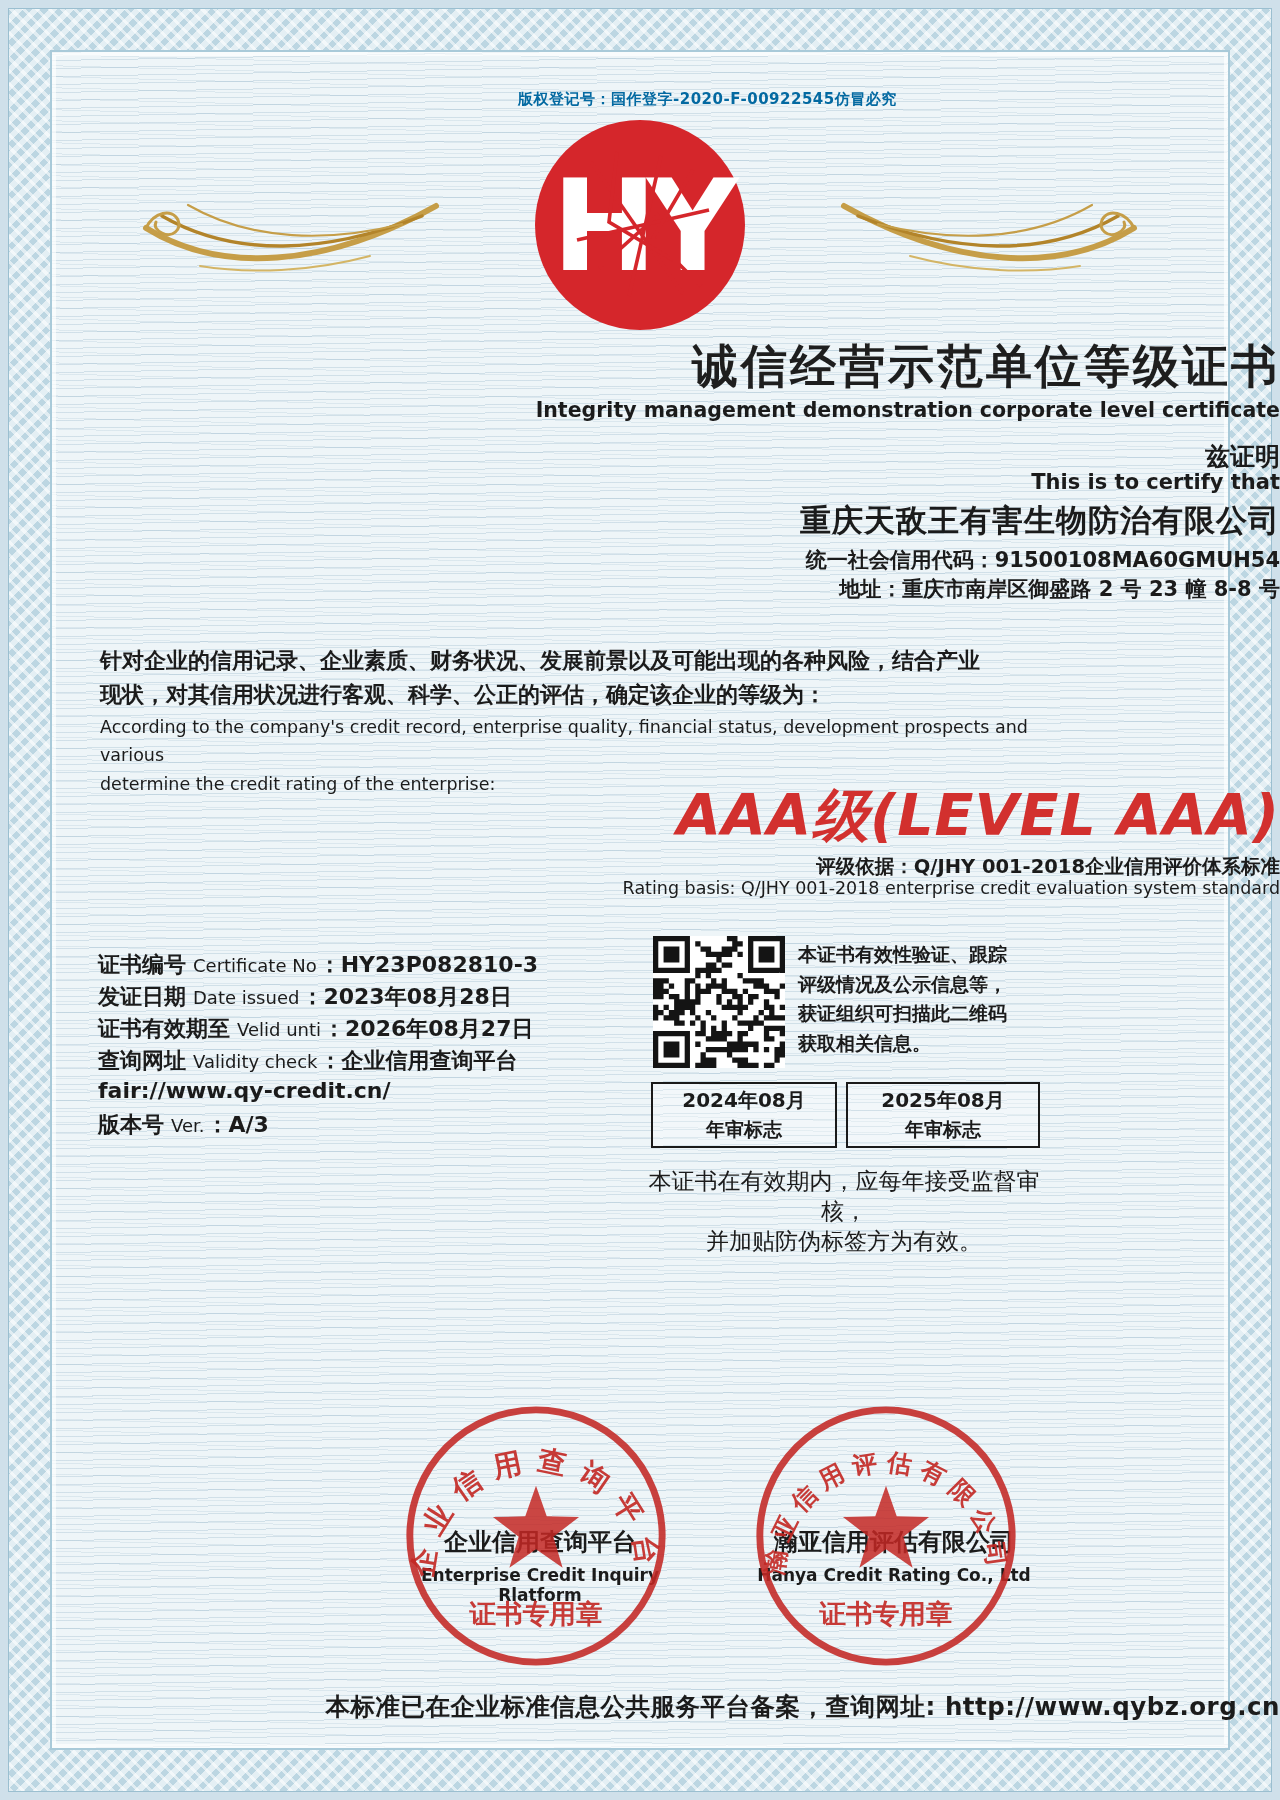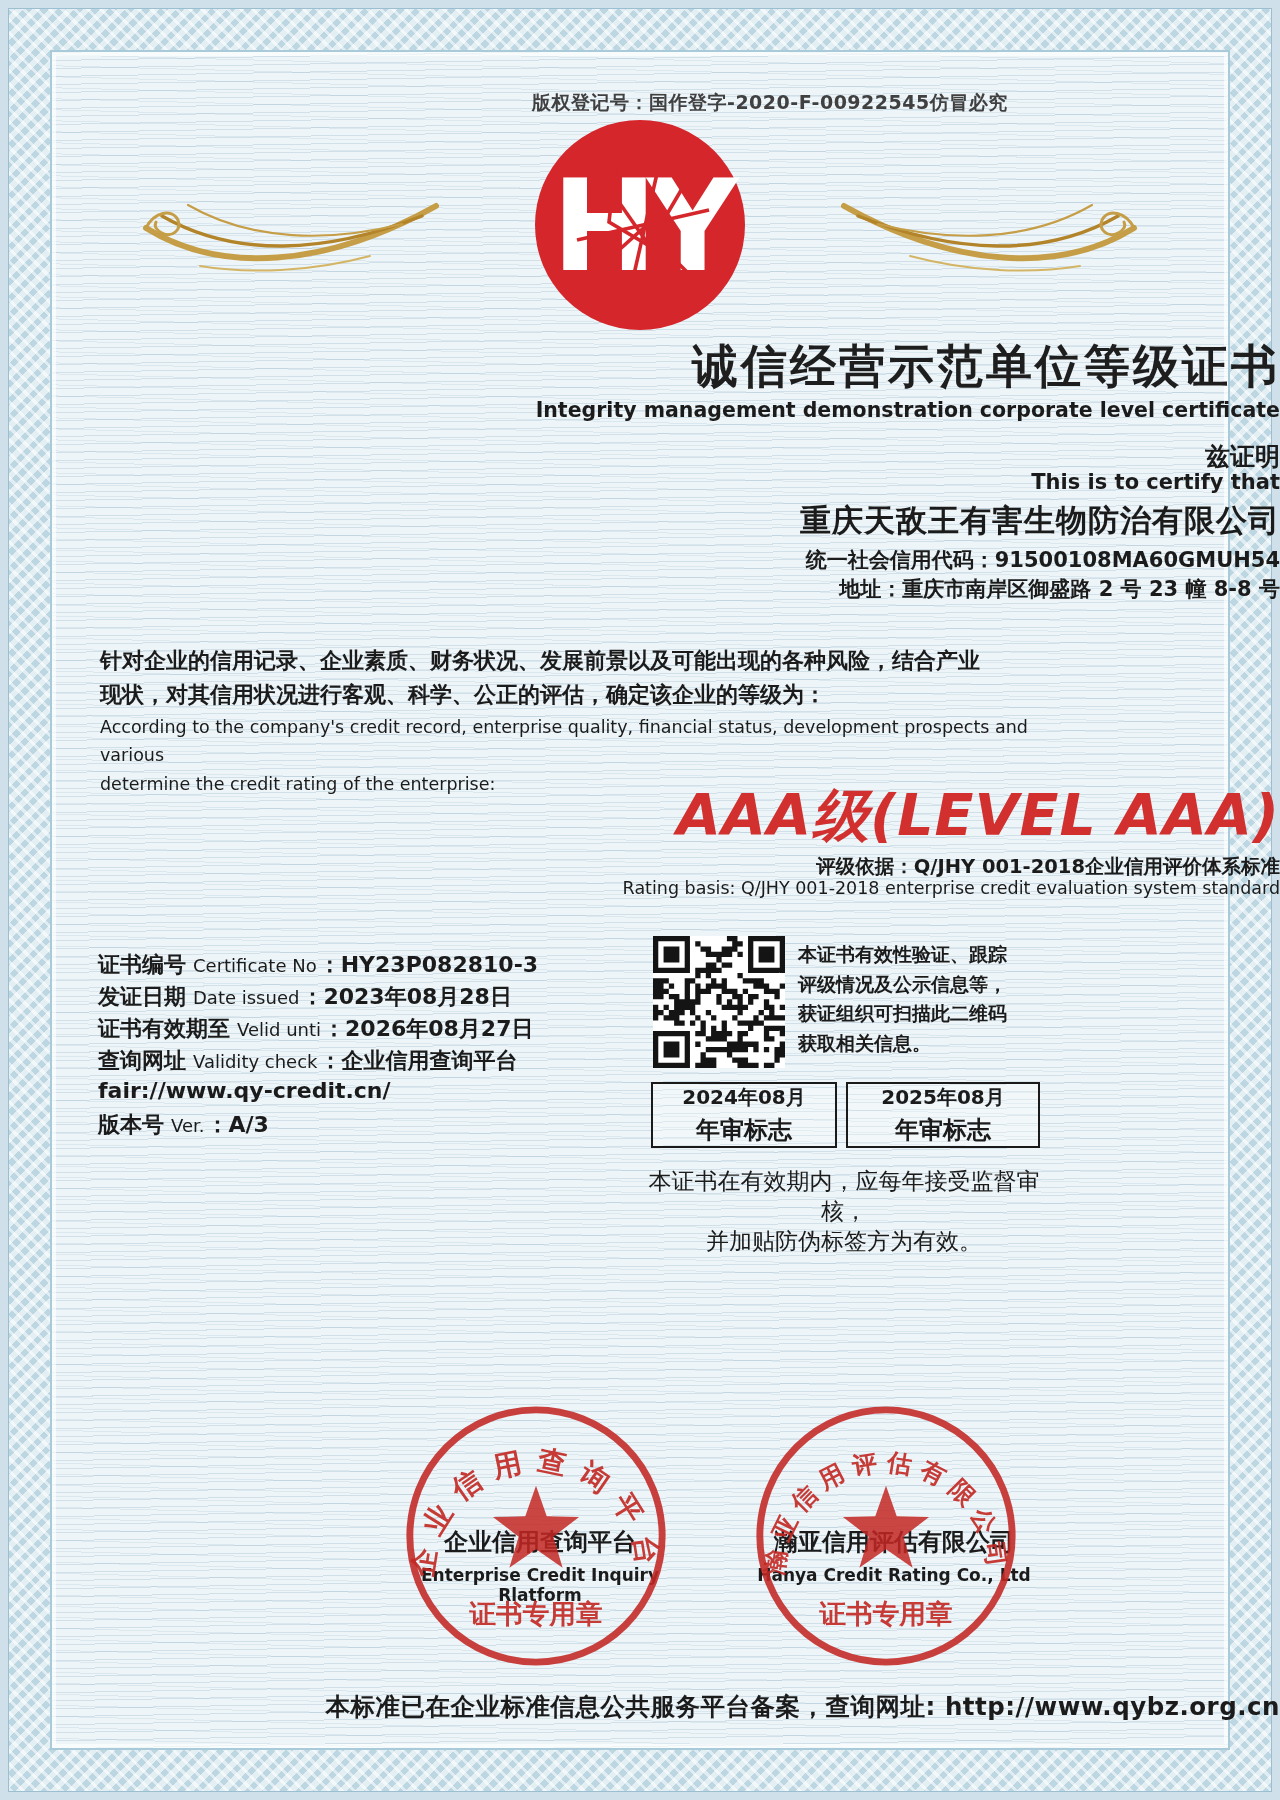--- a/index.html
+++ b/index.html
@@ -20,21 +20,21 @@
     background-color:#eef5f8;
     background-image:
       repeating-linear-gradient(179deg, rgba(120,160,185,.25) 0 1px, transparent 1px 8px),
       repeating-linear-gradient(181.5deg, rgba(120,160,185,.16) 0 1px, transparent 1px 11px);
     border:2px solid #a9cad9;
     box-shadow:inset 0 0 0 4px rgba(255,255,255,.65);
   }
   .abs{position:absolute;}
   .ctr{left:0;right:0;text-align:right;}
 
-  .copyright{top:90px;left:532px;font-size:19px;font-weight:600;color:#404040;letter-spacing:.5px;}
+  .copyright{top:90px;left:518px;font-size:15px;font-weight:600;color:#0369a1;letter-spacing:.5px;}
 
   .logo{left:533px;top:118px;width:214px;height:214px;}
   .flourish{top:170px;width:300px;height:112px;opacity:.95;}
   .flourish.left{left:140px;}
   .flourish.right{left:840px;transform:scaleX(-1);}
 
   .title{top:336px;font-size:46px;font-weight:900;letter-spacing:3px;color:#1e1e1e;}
   .subtitle{top:398px;font-size:20.5px;font-weight:700;}
   .certify-cn{top:440px;font-size:25px;font-weight:700;}
   .certify-en{top:470px;font-size:21px;font-weight:600;}
@@ -58,21 +58,21 @@
   .dl-val{font-size:22px;font-weight:600;}
   .dl-cn:empty,.dl-en:empty,.dl-sep:empty{display:none;}
 
   .qr{left:653px;top:936px;width:132px;height:132px;background:#fff;}
   .qr svg{display:block;}
   .qr-info{left:798px;top:940px;width:245px;font-size:19px;line-height:29.5px;font-weight:600;}
 
   .audit-box{top:1082px;height:62px;border:2.5px solid #1a1a1a;background:rgba(255,255,255,.25);
     display:flex;flex-direction:column;justify-content:center;text-align:center;}
   .audit-box .l1{font-size:20px;font-weight:600;}
-  .audit-box .l2{font-size:24px;font-weight:600;margin-top:3px;}
+  .audit-box .l2{font-size:19px;font-weight:600;margin-top:3px;}
   .box1{left:651px;width:182px;}
   .box2{left:846px;width:190px;}
 
   .audit-note{left:648px;top:1166px;width:392px;text-align:center;font-size:23px;line-height:30px;font-weight:400;}
 
   .seal{width:276px;height:276px;top:1398px;z-index:5;}
   .seal.left{left:398px;}
   .seal.right{left:748px;}
   .seal-caption{z-index:2;text-align:center;}
   .seal-caption .cap-cn{font-size:24px;font-weight:800;}

